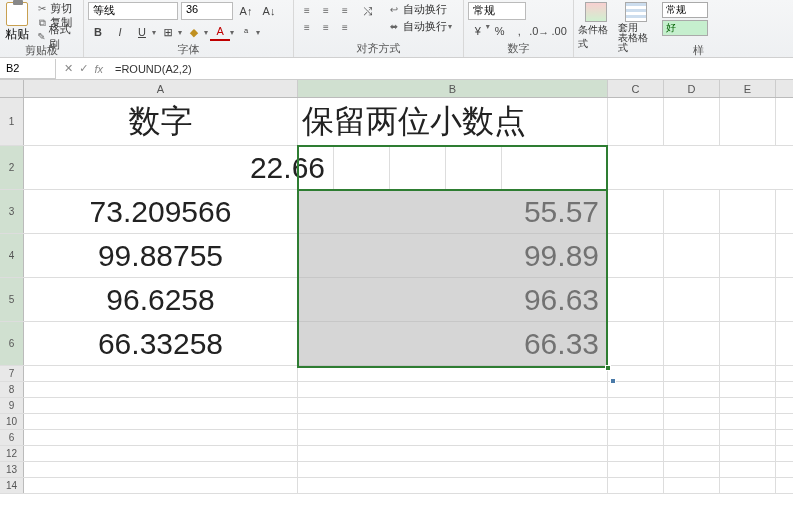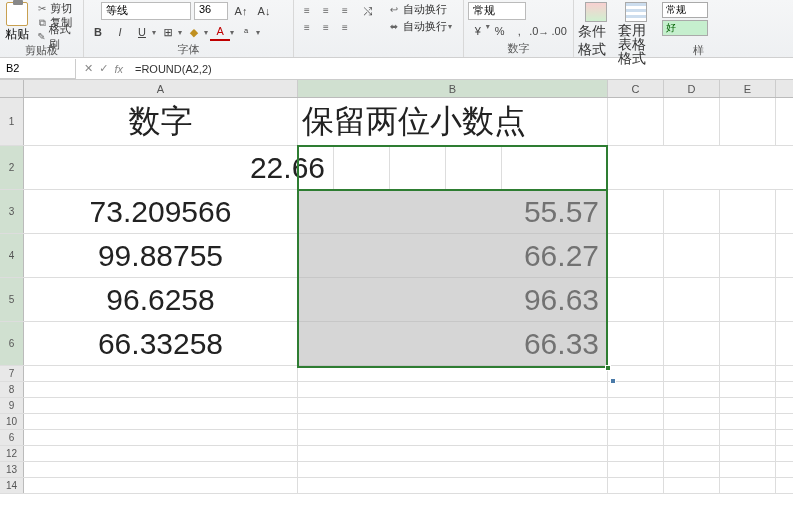--- a/index.html
+++ b/index.html
@@ -8,44 +8,44 @@
 .ribbon { height: 58px; background: linear-gradient(#f5f6f7,#eef0f2); border-bottom: 1px solid #d0d0d0; display: flex; }
 .ribbon-group { border-right: 1px solid #d8d8d8; display: flex; flex-direction: column; justify-content: space-between; padding: 2px 4px 0 4px; }
 .ribbon-group-label { text-align: center; font-size: 11px; color: #555; padding: 1px 0; }
 .rg-top { display: flex; gap: 4px; align-items: flex-start; height: 40px; }
 .stack { display: flex; flex-direction: column; gap: 1px; font-size: 11px; color: #333; }
 .stack-item { display: flex; align-items: center; gap: 2px; padding: 0 2px; cursor: pointer; height: 13px; }
 .mini-icon { width: 12px; height: 12px; display: inline-flex; align-items: center; justify-content: center; font-size: 10px; color: #666; }
 .paste-btn { display: flex; flex-direction: column; align-items: center; width: 30px; cursor: pointer; }
 .paste-icon { width: 22px; height: 24px; background: #fff; border: 1px solid #c8a050; border-radius: 2px; position: relative; }
 .paste-icon::before { content: ""; position: absolute; top: -3px; left: 6px; width: 10px; height: 5px; background: #888; border-radius: 1px; }
-.font-row1 { display: flex; gap: 3px; align-items: center; margin-left: 13px; }
+.font-row1 { display: flex; gap: 3px; align-items: center; }
 .font-select { border: 1px solid #bbb; background: #fff; font-size: 11px; height: 18px; padding: 0 14px 0 4px; position: relative; }
 .font-row2 { display: flex; gap: 2px; align-items: center; margin-top: 3px; }
 .btn-s { width: 20px; height: 18px; display: inline-flex; align-items: center; justify-content: center; font-size: 11px; color: #444; cursor: pointer; }
 .btn-s.bold { font-weight: bold; }
 .btn-s.ital { font-style: italic; }
 .btn-s.under { text-decoration: underline; }
 .dd-arr { font-size: 8px; color: #666; margin-left: -2px; }
 .align-grid { display: grid; grid-template-columns: repeat(3,18px); grid-template-rows: repeat(2,16px); gap: 1px; }
 .align-cell { display: flex; align-items: center; justify-content: center; cursor: pointer; color: #666; font-size: 10px; }
 .wrap-col { display: flex; flex-direction: column; gap: 2px; font-size: 11px; color: #333; margin-left: 6px; }
 .wrap-item { display: flex; align-items: center; gap: 3px; cursor: pointer; }
 .num-col { display: flex; flex-direction: column; gap: 2px; }
 .num-select { border: 1px solid #bbb; background: #fff; font-size: 11px; height: 18px; padding: 0 14px 0 4px; width: 58px; }
 .num-btns { display: flex; gap: 0px; }
-.style-btn { display: flex; flex-direction: column; align-items: center; width: 36px; cursor: pointer; font-size: 14px; color: #333; }
+.style-btn { display: flex; flex-direction: column; align-items: center; width: 36px; cursor: pointer; font-size: 10px; color: #333; }
 .style-ico { width: 22px; height: 20px; border: 1px solid #aaa; margin-bottom: 1px; }
 .style-cells { display: flex; flex-direction: column; gap: 2px; margin-left: 4px; }
 .cell-style { width: 46px; height: 16px; border: 1px solid #aaa; font-size: 10px; display: flex; align-items: center; padding-left: 3px; }
 .cell-style.norm { background: #fff; }
 .cell-style.good { background: #c6efce; color: #006100; }
 
 .namebox-row { height: 22px; border-bottom: 1px solid #ccc; display: flex; align-items: center; background: #fff; }
-.namebox { width: 76px; height: 20px; border: 1px solid #ccc; border-top: none; border-left: none; font-size: 11px; padding-left: 6px; display: flex; align-items: center; }
+.namebox { width: 56px; height: 20px; border: 1px solid #ccc; border-top: none; border-left: none; font-size: 11px; padding-left: 6px; display: flex; align-items: center; }
 .fx-btns { display: flex; align-items: center; gap: 6px; padding: 0 8px; color: #888; font-size: 11px; }
 .fx-btn { cursor: pointer; }
 .formula-bar { flex: 1; font-size: 11px; padding-left: 4px; color: #333; }
 
 .sheet { position: relative; }
 .col-headers { display: flex; height: 18px; background: #e8e8e8; border-bottom: 1px solid #bbb; }
 .corner { width: 24px; border-right: 1px solid #bbb; background: #e8e8e8; }
 .colh { border-right: 1px solid #ccc; display: flex; align-items: center; justify-content: center; font-size: 11px; color: #555; background: #e8e8e8; }
 .colh.sel { background: #d0e0d0; }
 .rows { display: flex; flex-direction: column; }
@@ -96,21 +96,21 @@
           </div>
       </div>
     </div>
     <div class="ribbon-group-label">剪贴板</div>
   </div>
 
   <div class="ribbon-group" style="width:210px">
     <div style="display:flex;flex-direction:column;">
       <div class="font-row1">
         <div class="font-select" style="width:90px"><span>等线</span></div>
-        <div class="font-select" style="width:34px"><span>36</span></div>
+        <div class="font-select" style="width:52px"><span>36</span></div>
         <span class="btn-s">A↑</span>
         <span class="btn-s">A↓</span>
       </div>
       <div class="font-row2">
         <span class="btn-s bold">B</span>
         <span class="btn-s ital">I</span>
         <span class="btn-s under">U</span>
           <span class="dd-arr">▾</span>
         <span class="btn-s">⊞</span>
           <span class="dd-arr">▾</span>
@@ -141,20 +141,21 @@
             <span class="mini-icon">↩</span>
             <span>自动换行</span>
           </div>
         <div class="wrap-item">
             <span class="mini-icon">⬌</span>
             <span>自动换行</span>
             <span class="dd-arr">▾</span>
           </div>
       </div>
     </div>
+    <div class="ribbon-group-label">对齐方式</div>
   </div>
 
   <div class="ribbon-group" style="width:110px">
     <div class="num-col">
       <div class="num-select"><span>常规</span></div>
       <div class="num-btns">
         <span class="btn-s">¥</span>
           <span class="dd-arr">▾</span>
         <span class="btn-s">%</span>
         <span class="btn-s">,</span>
@@ -226,21 +227,21 @@
       <div class="rowh sel">3</div>
       <div class="cell cA">73.209566</div>
       <div class="cell cB">55.57</div>
       <div class="cell cC"></div>
         <div class="cell cD"></div>
         <div class="cell cE"></div>
     </div>
     <div class="row data-row">
       <div class="rowh sel">4</div>
       <div class="cell cA">99.88755</div>
-      <div class="cell cB">66.27</div>
+      <div class="cell cB">99.89</div>
       <div class="cell cC"></div>
         <div class="cell cD"></div>
         <div class="cell cE"></div>
     </div>
     <div class="row data-row">
       <div class="rowh sel">5</div>
       <div class="cell cA">96.6258</div>
       <div class="cell cB">96.63</div>
       <div class="cell cC"></div>
         <div class="cell cD"></div>

